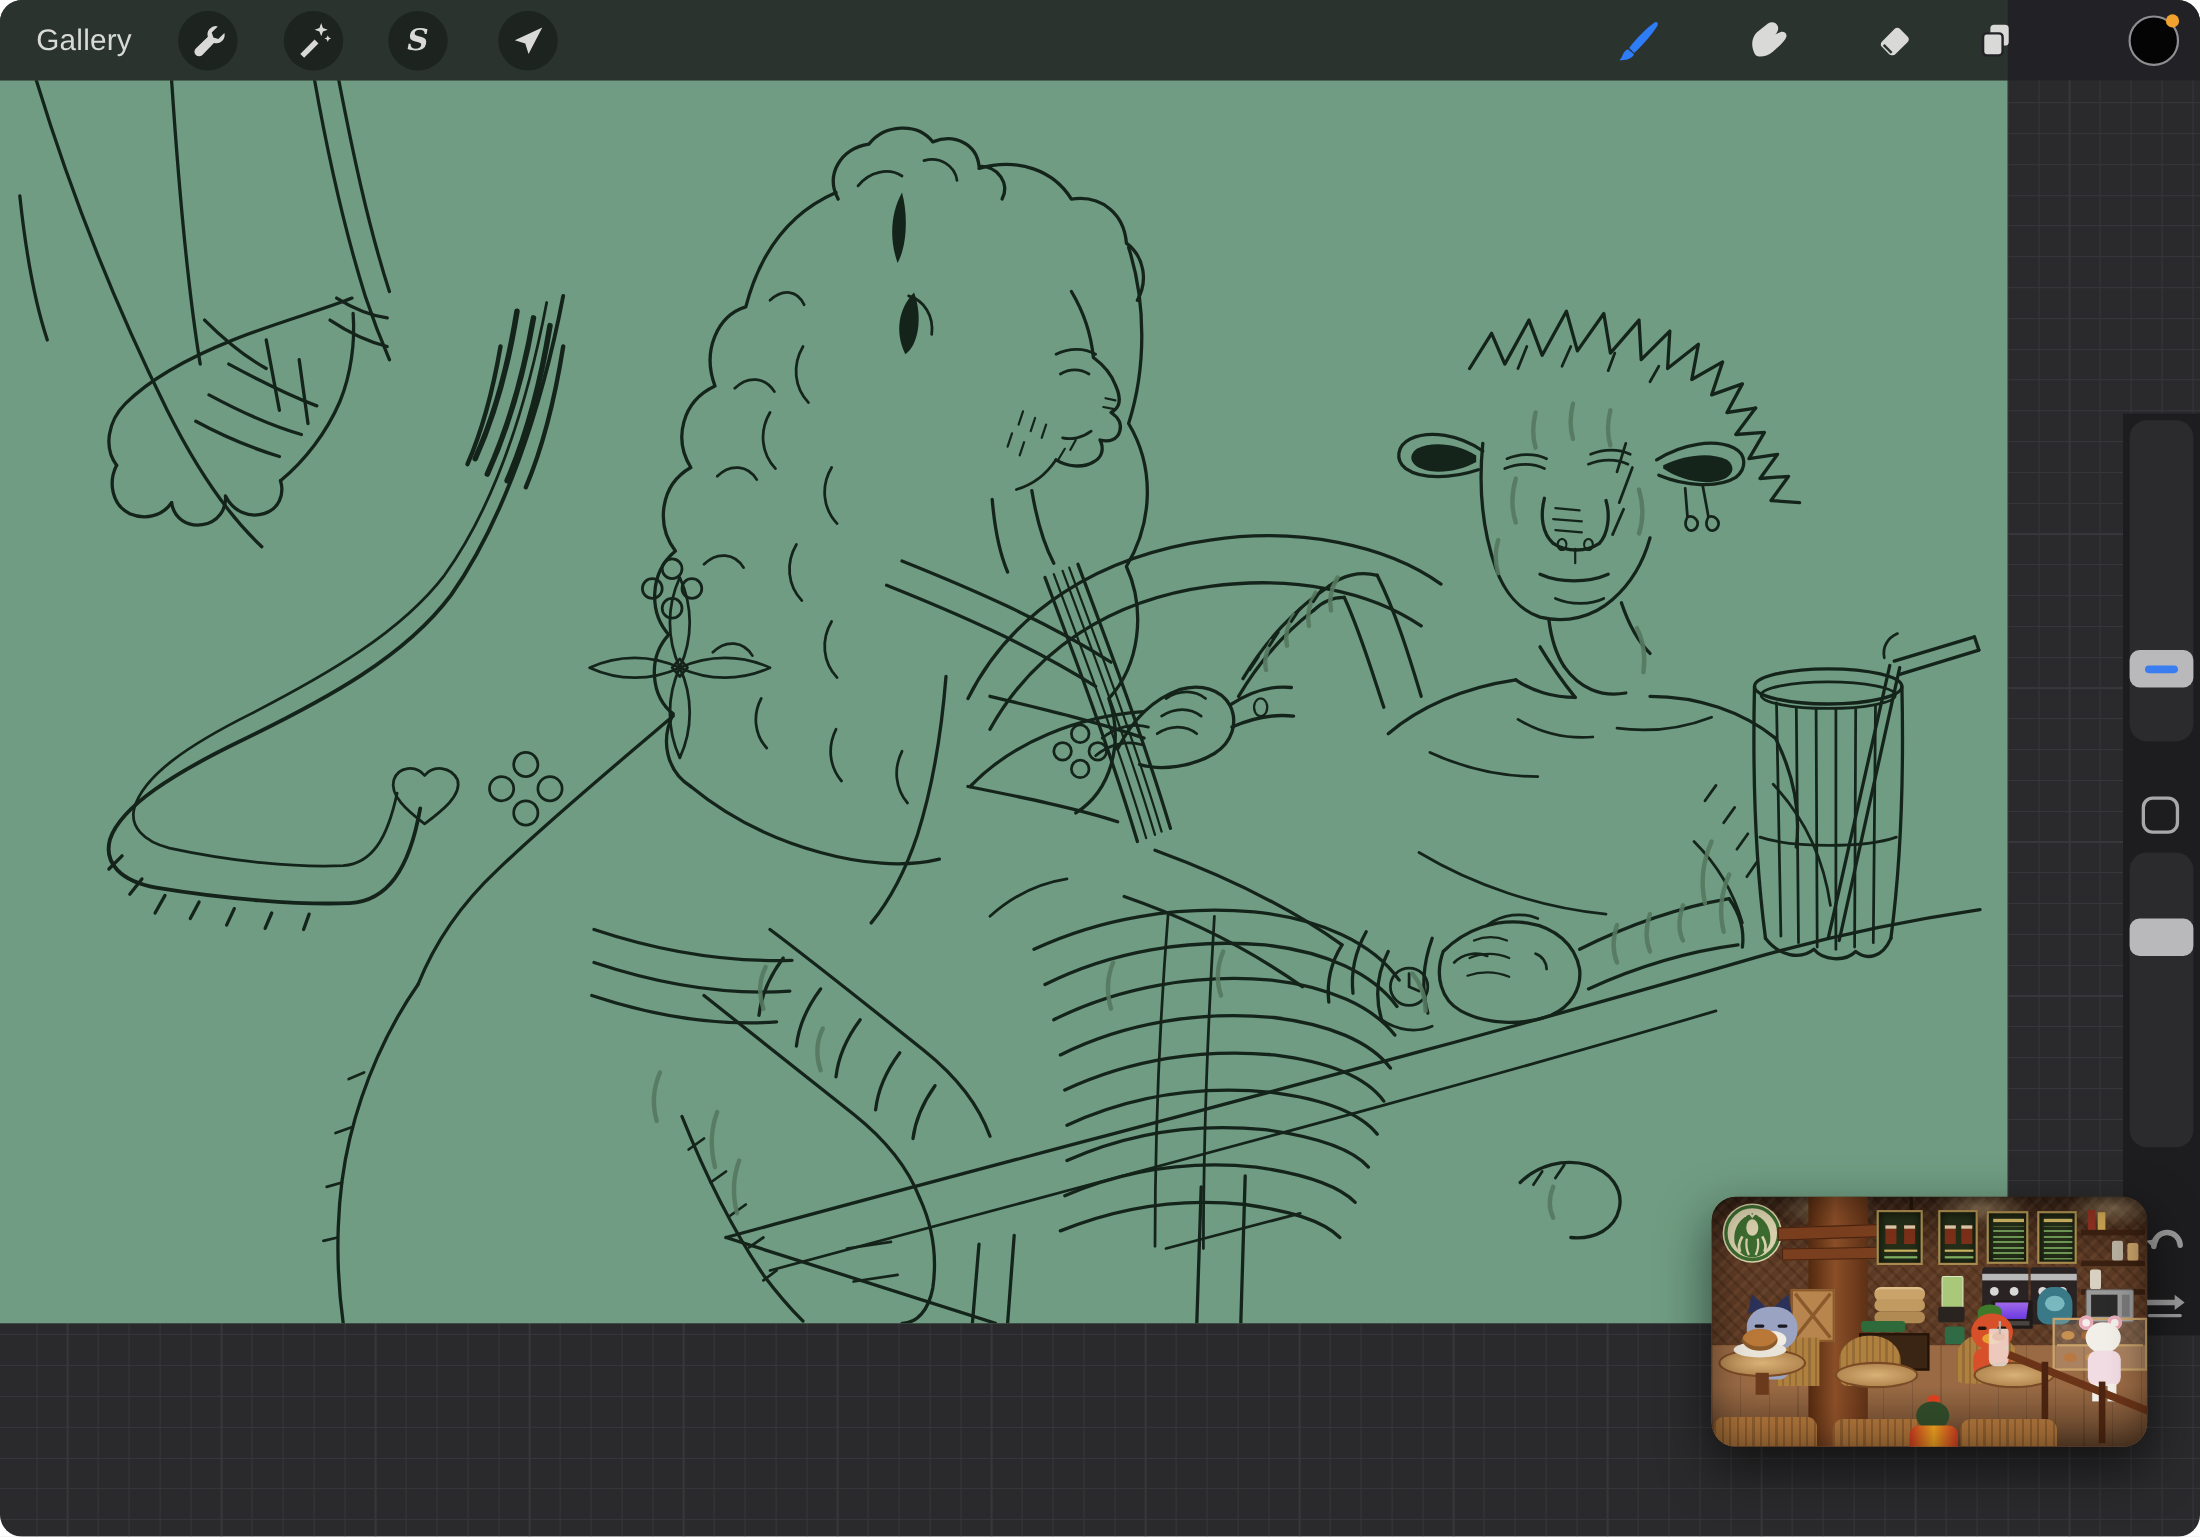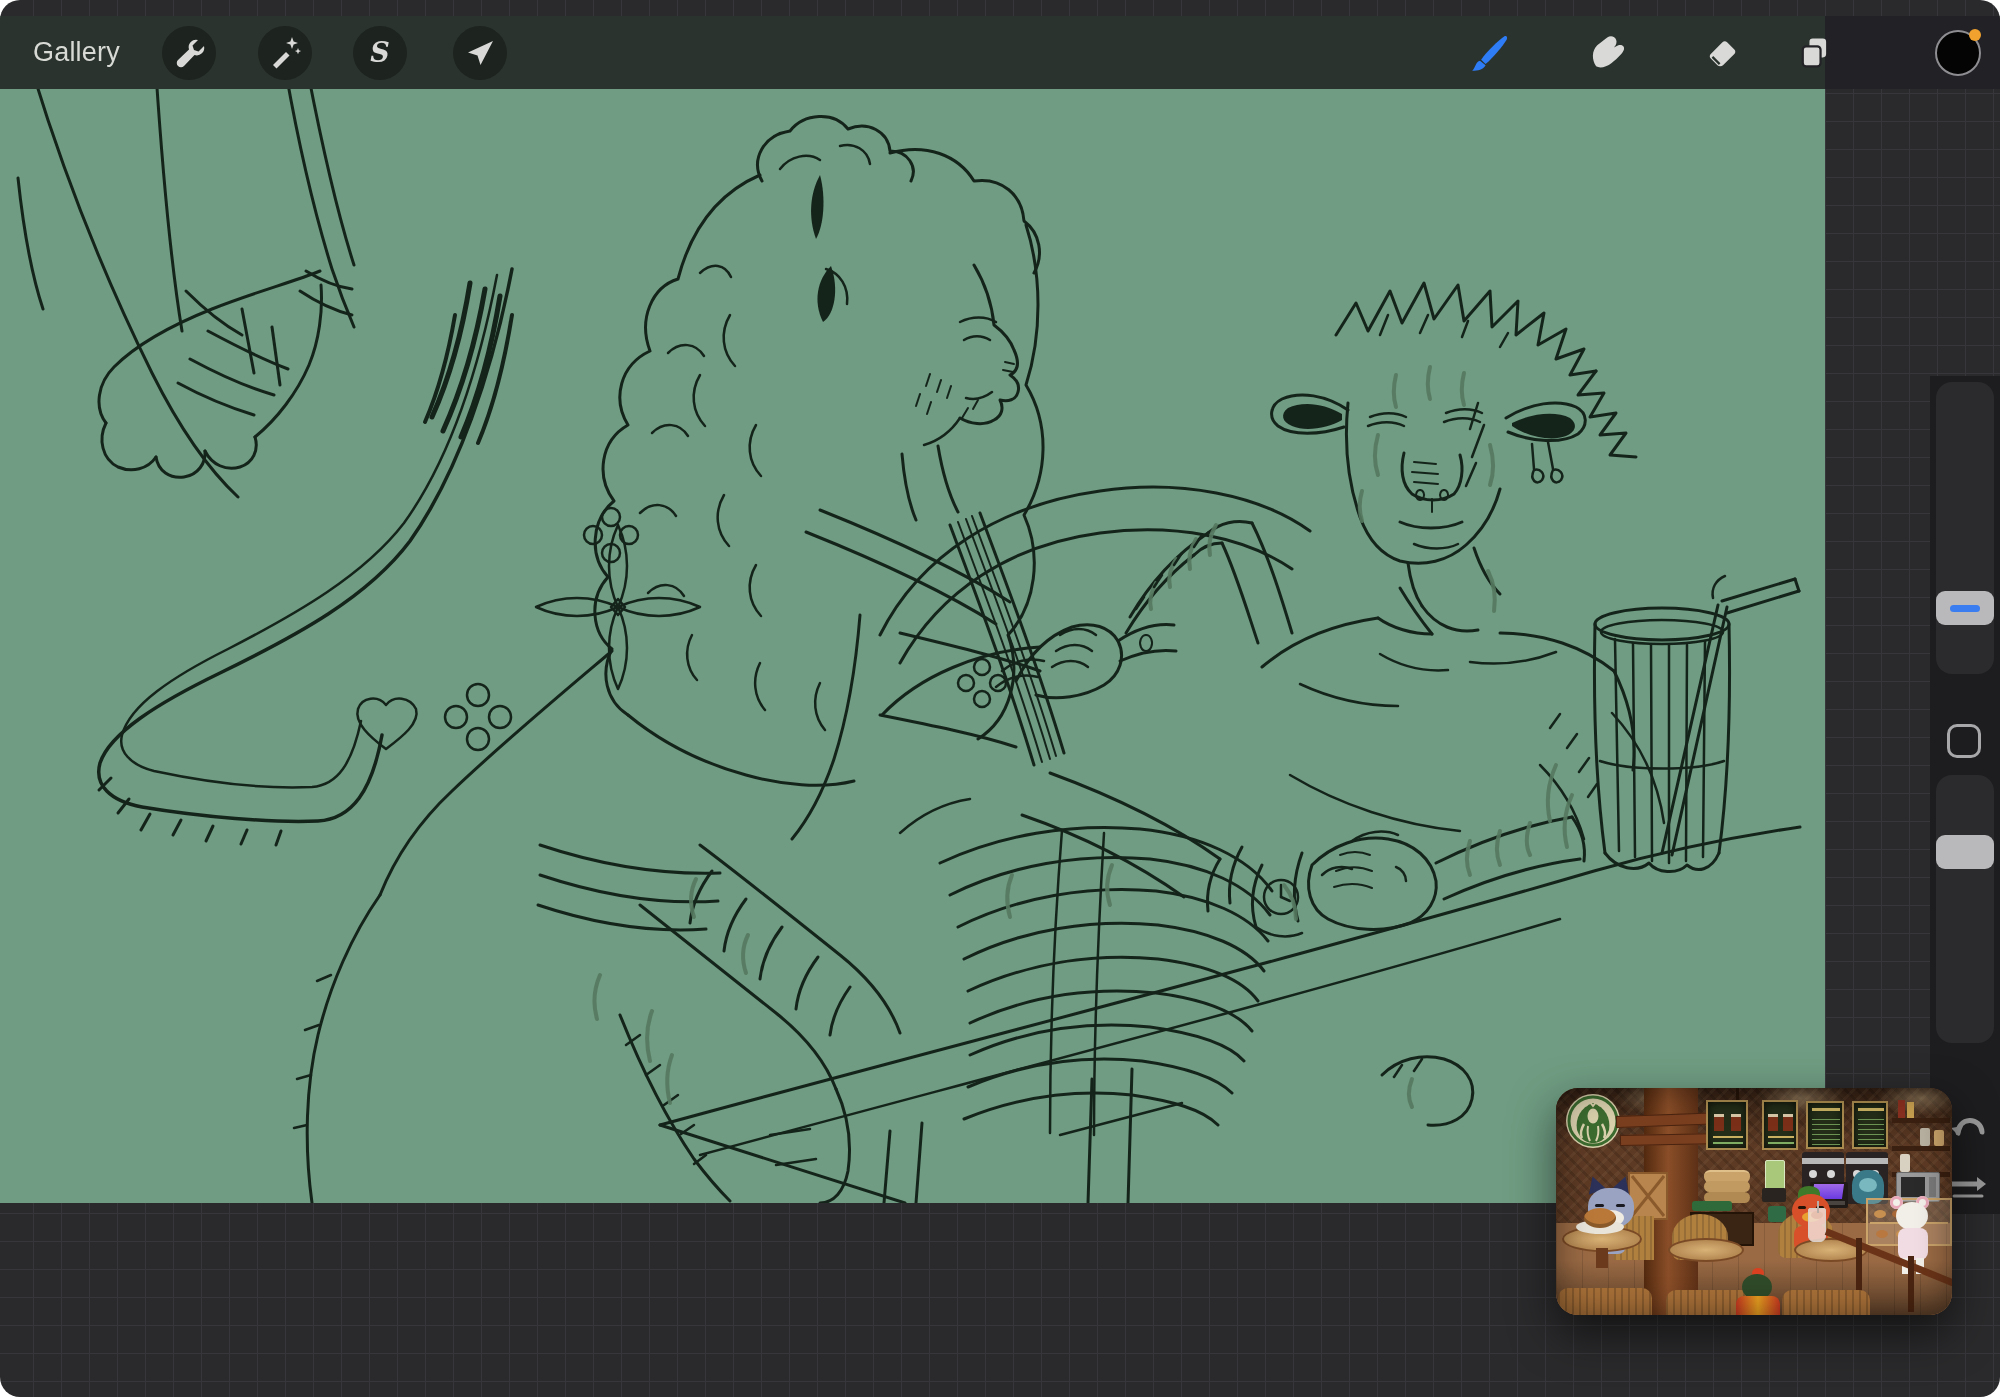--- a/index.html
+++ b/index.html
@@ -12,21 +12,21 @@
   .screen{position:relative;width:2000px;height:1397px;border-radius:20px;overflow:hidden;
     background-color:var(--bg-grid);
     background-image:
       repeating-linear-gradient(0deg, transparent 0 27px, var(--grid-line) 27px 28px),
       repeating-linear-gradient(90deg, transparent 0 27px, var(--grid-line) 27px 28px);
     background-position:6px 12px;}
   
   .canvas{position:absolute;left:0;top:73px;width:1825px;height:1130px;background:var(--canvas-green);}
   .canvas svg{position:absolute;inset:0;}
   
-  .toolbar{position:absolute;left:0;top:16px;width:2000px;height:89px;display:flex;z-index:20;}
+  .toolbar{position:absolute;left:0;top:0;width:2000px;height:89px;display:flex;z-index:20;}
   .tb-left{width:1825px;height:73px;background:var(--toolbar-left);position:relative;}
   .tb-right{flex:1;height:73px;background:var(--toolbar-right);}
   .gallery{position:absolute;left:33px;top:0;height:73px;display:flex;align-items:center;
     color:#d8dad6;font-size:27px;letter-spacing:.2px;}
   .tb-circle{position:absolute;top:10px;width:54px;height:54px;border-radius:50%;
     background:var(--icon-circle);display:flex;align-items:center;justify-content:center;}
   .tb-flat{position:absolute;top:10px;width:54px;height:54px;display:flex;align-items:center;justify-content:center;}
   .s-glyph{font-family:"DejaVu Serif",serif;font-style:italic;font-weight:bold;font-size:27px;color:var(--icon-ink);transform:translateY(-1px);}
   .color-btn{position:absolute;top:14px;width:46px;height:46px;border-radius:50%;
     background:#040404;border:2.5px solid #8e8e92;box-sizing:border-box;}

